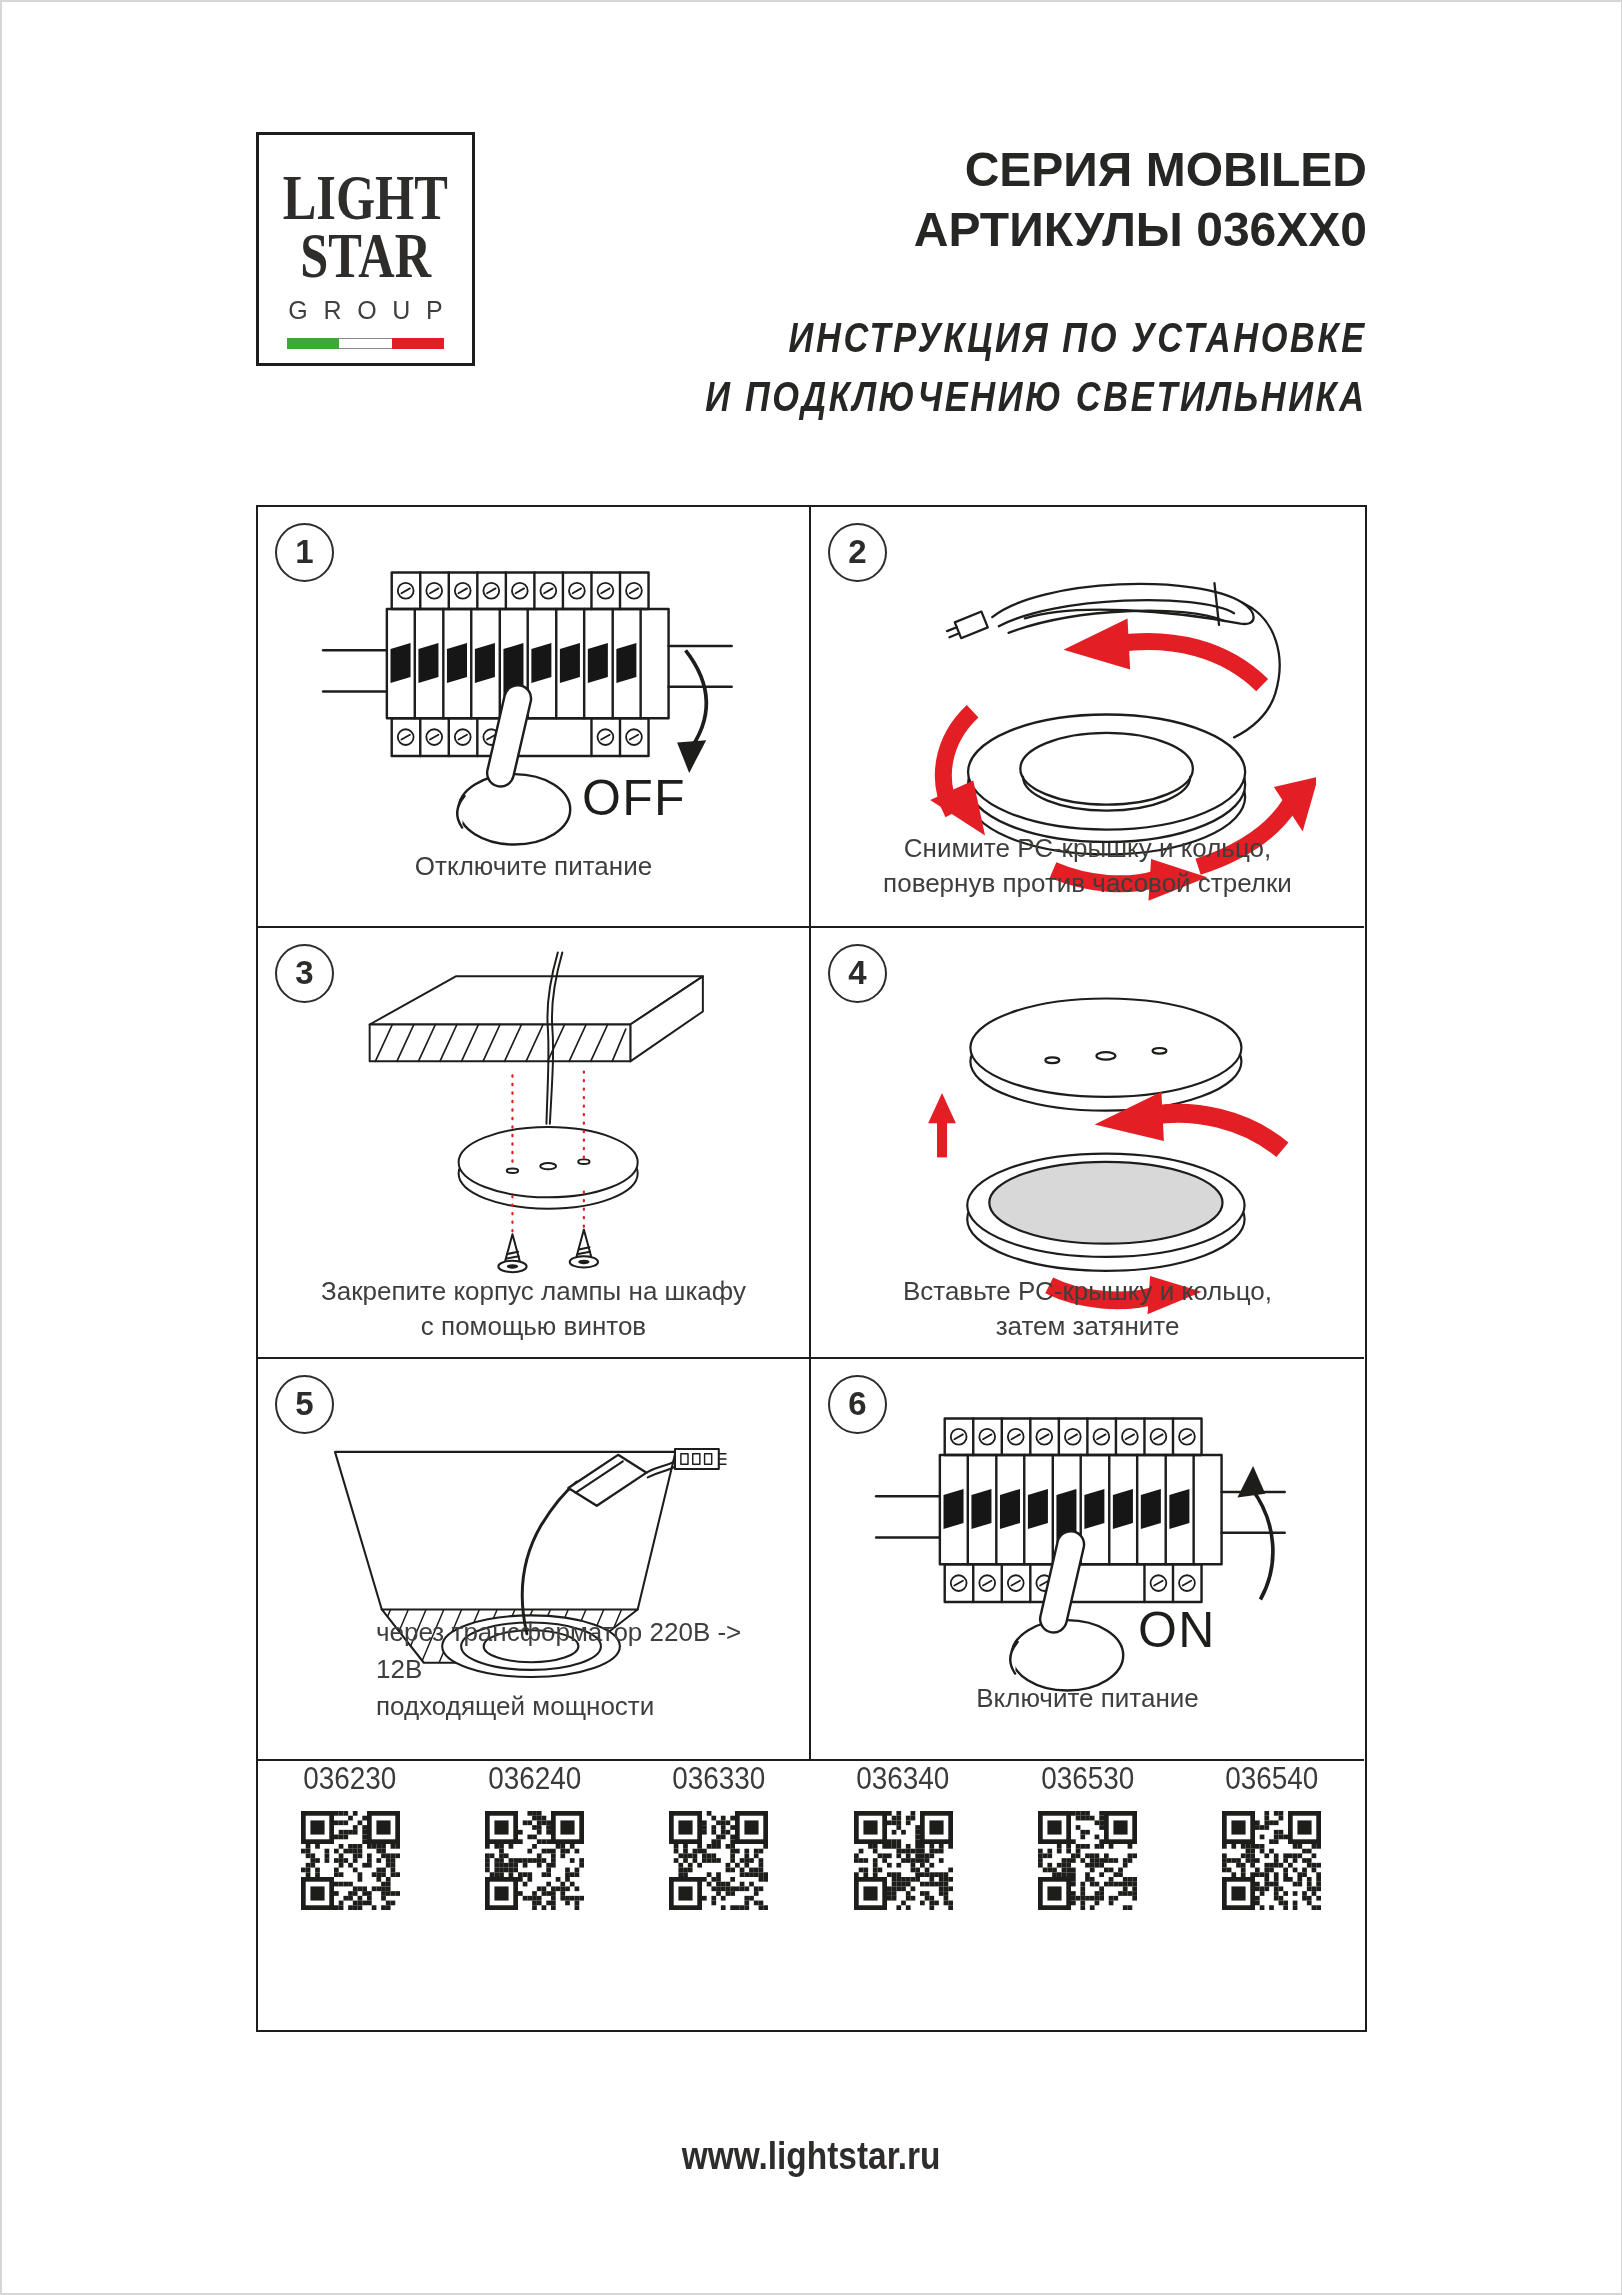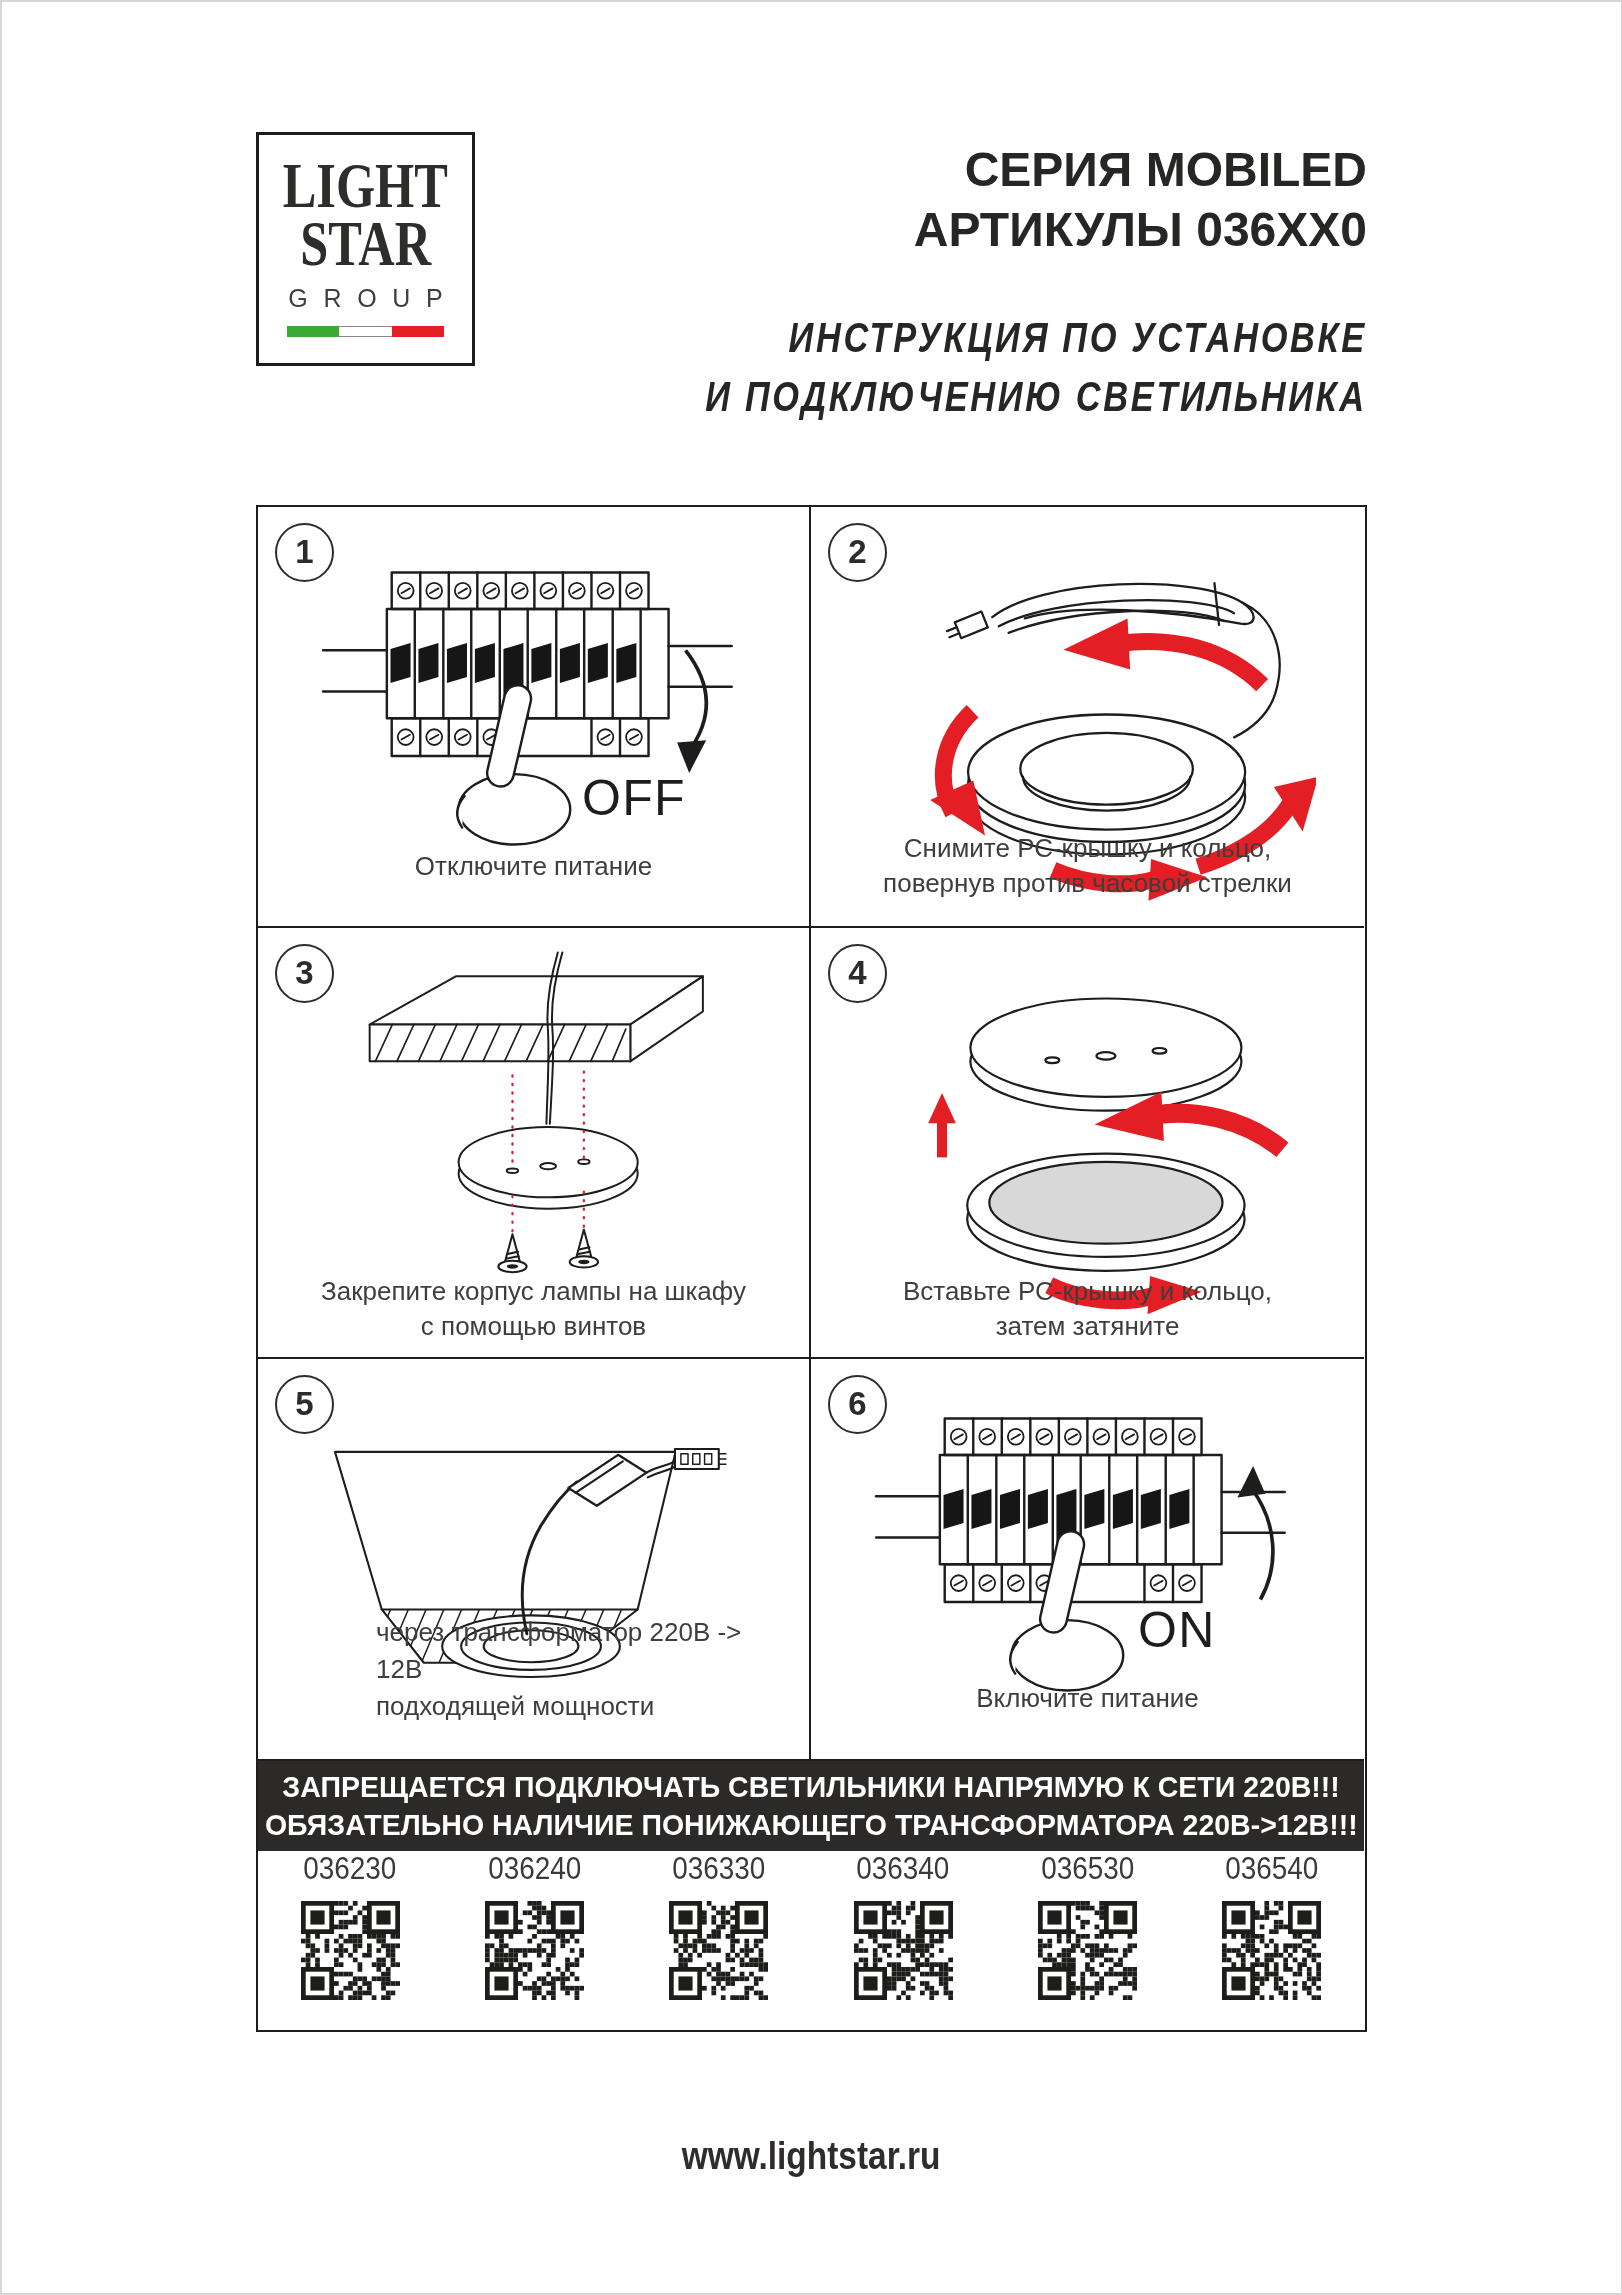--- a/index.html
+++ b/index.html
@@ -2,21 +2,21 @@
 <html style="font-size:10.5px"><head>
 <meta charset="utf-8">
 <style>
   html,body{margin:0;padding:0;background:#ffffff;}
   .page{position:relative;width:1623px;height:2295px;background:#fff;overflow:hidden;
         font-family:"Liberation Sans", sans-serif;outline:2px solid #d6d6d6;outline-offset:-2px;}
 
   
   .logo-box{position:absolute;left:256px;top:132px;width:219px;height:234px;
             border:3.9px solid #1d1d1b;box-sizing:border-box;display:flex;flex-direction:column;
-            align-items:center;padding-top:22px;background:#fff;}
+            align-items:center;padding-top:34px;background:#fff;}
   .logo-word{font-family:"Liberation Serif", serif;font-weight:700;font-size:63px;line-height:58px;
              color:#2e2d2c;transform:scaleX(0.80);transform-origin:center;white-space:nowrap;}
   .logo-group{margin-top:10.5px;font-size:25px;font-weight:400;color:#403f3e;
               letter-spacing:15.7px;margin-right:-15.7px;white-space:nowrap;}
   .logo-flag{margin-top:13px;width:157px;height:11.8px;display:flex;}
   .logo-flag .f-green{flex:1;}
   .logo-flag .f-white{flex:1;border-top:1.3px solid #8a8a8a;border-bottom:1.3px solid #8a8a8a;box-sizing:border-box;}
   .logo-flag .f-red{flex:1;}
 
   .header-right{position:absolute;right:256px;top:140px;text-align:right;color:#262625;}
@@ -383,24 +383,20 @@
         <use href="#breaker"></use>
         <path d="M648,320 C680,262 674,192 634,138" stroke="#1d1d1b" stroke-width="6" fill="none"></path>
         <polygon points="610,152 656,146 636,100" fill="#1d1d1b"></polygon>
       </svg>
       <div class="switch-label" style="left:327px;top:242px">ON</div>
       <div class="caption" style="bottom:43px">
         <div>Включите питание</div>
       </div>
     </div>
 
-    <div class="cell banner" style="background:#2b2a29">
-      <div class="banner-line">ЗАПРЕЩАЕТСЯ ПОДКЛЮЧАТЬ СВЕТИЛЬНИКИ НАПРЯМУЮ К СЕТИ 220В!!!</div>
-      <div class="banner-line">ОБЯЗАТЕЛЬНО НАЛИЧИЕ ПОНИЖАЮЩЕГО ТРАНСФОРМАТОРА 220В-&gt;12В!!!</div>
-    </div>
 
     <div class="cell articles">
   <div class="article">
     <div class="article-code">036230</div>
     <svg class="qr" viewBox="0 0 189 189">
             <g fill="#1d1d1b">
               <rect x="63" y="0" width="9" height="9"></rect>
               <rect x="72" y="0" width="9" height="9"></rect>
               <rect x="81" y="0" width="9" height="9"></rect>
               <rect x="99" y="0" width="9" height="9"></rect>

